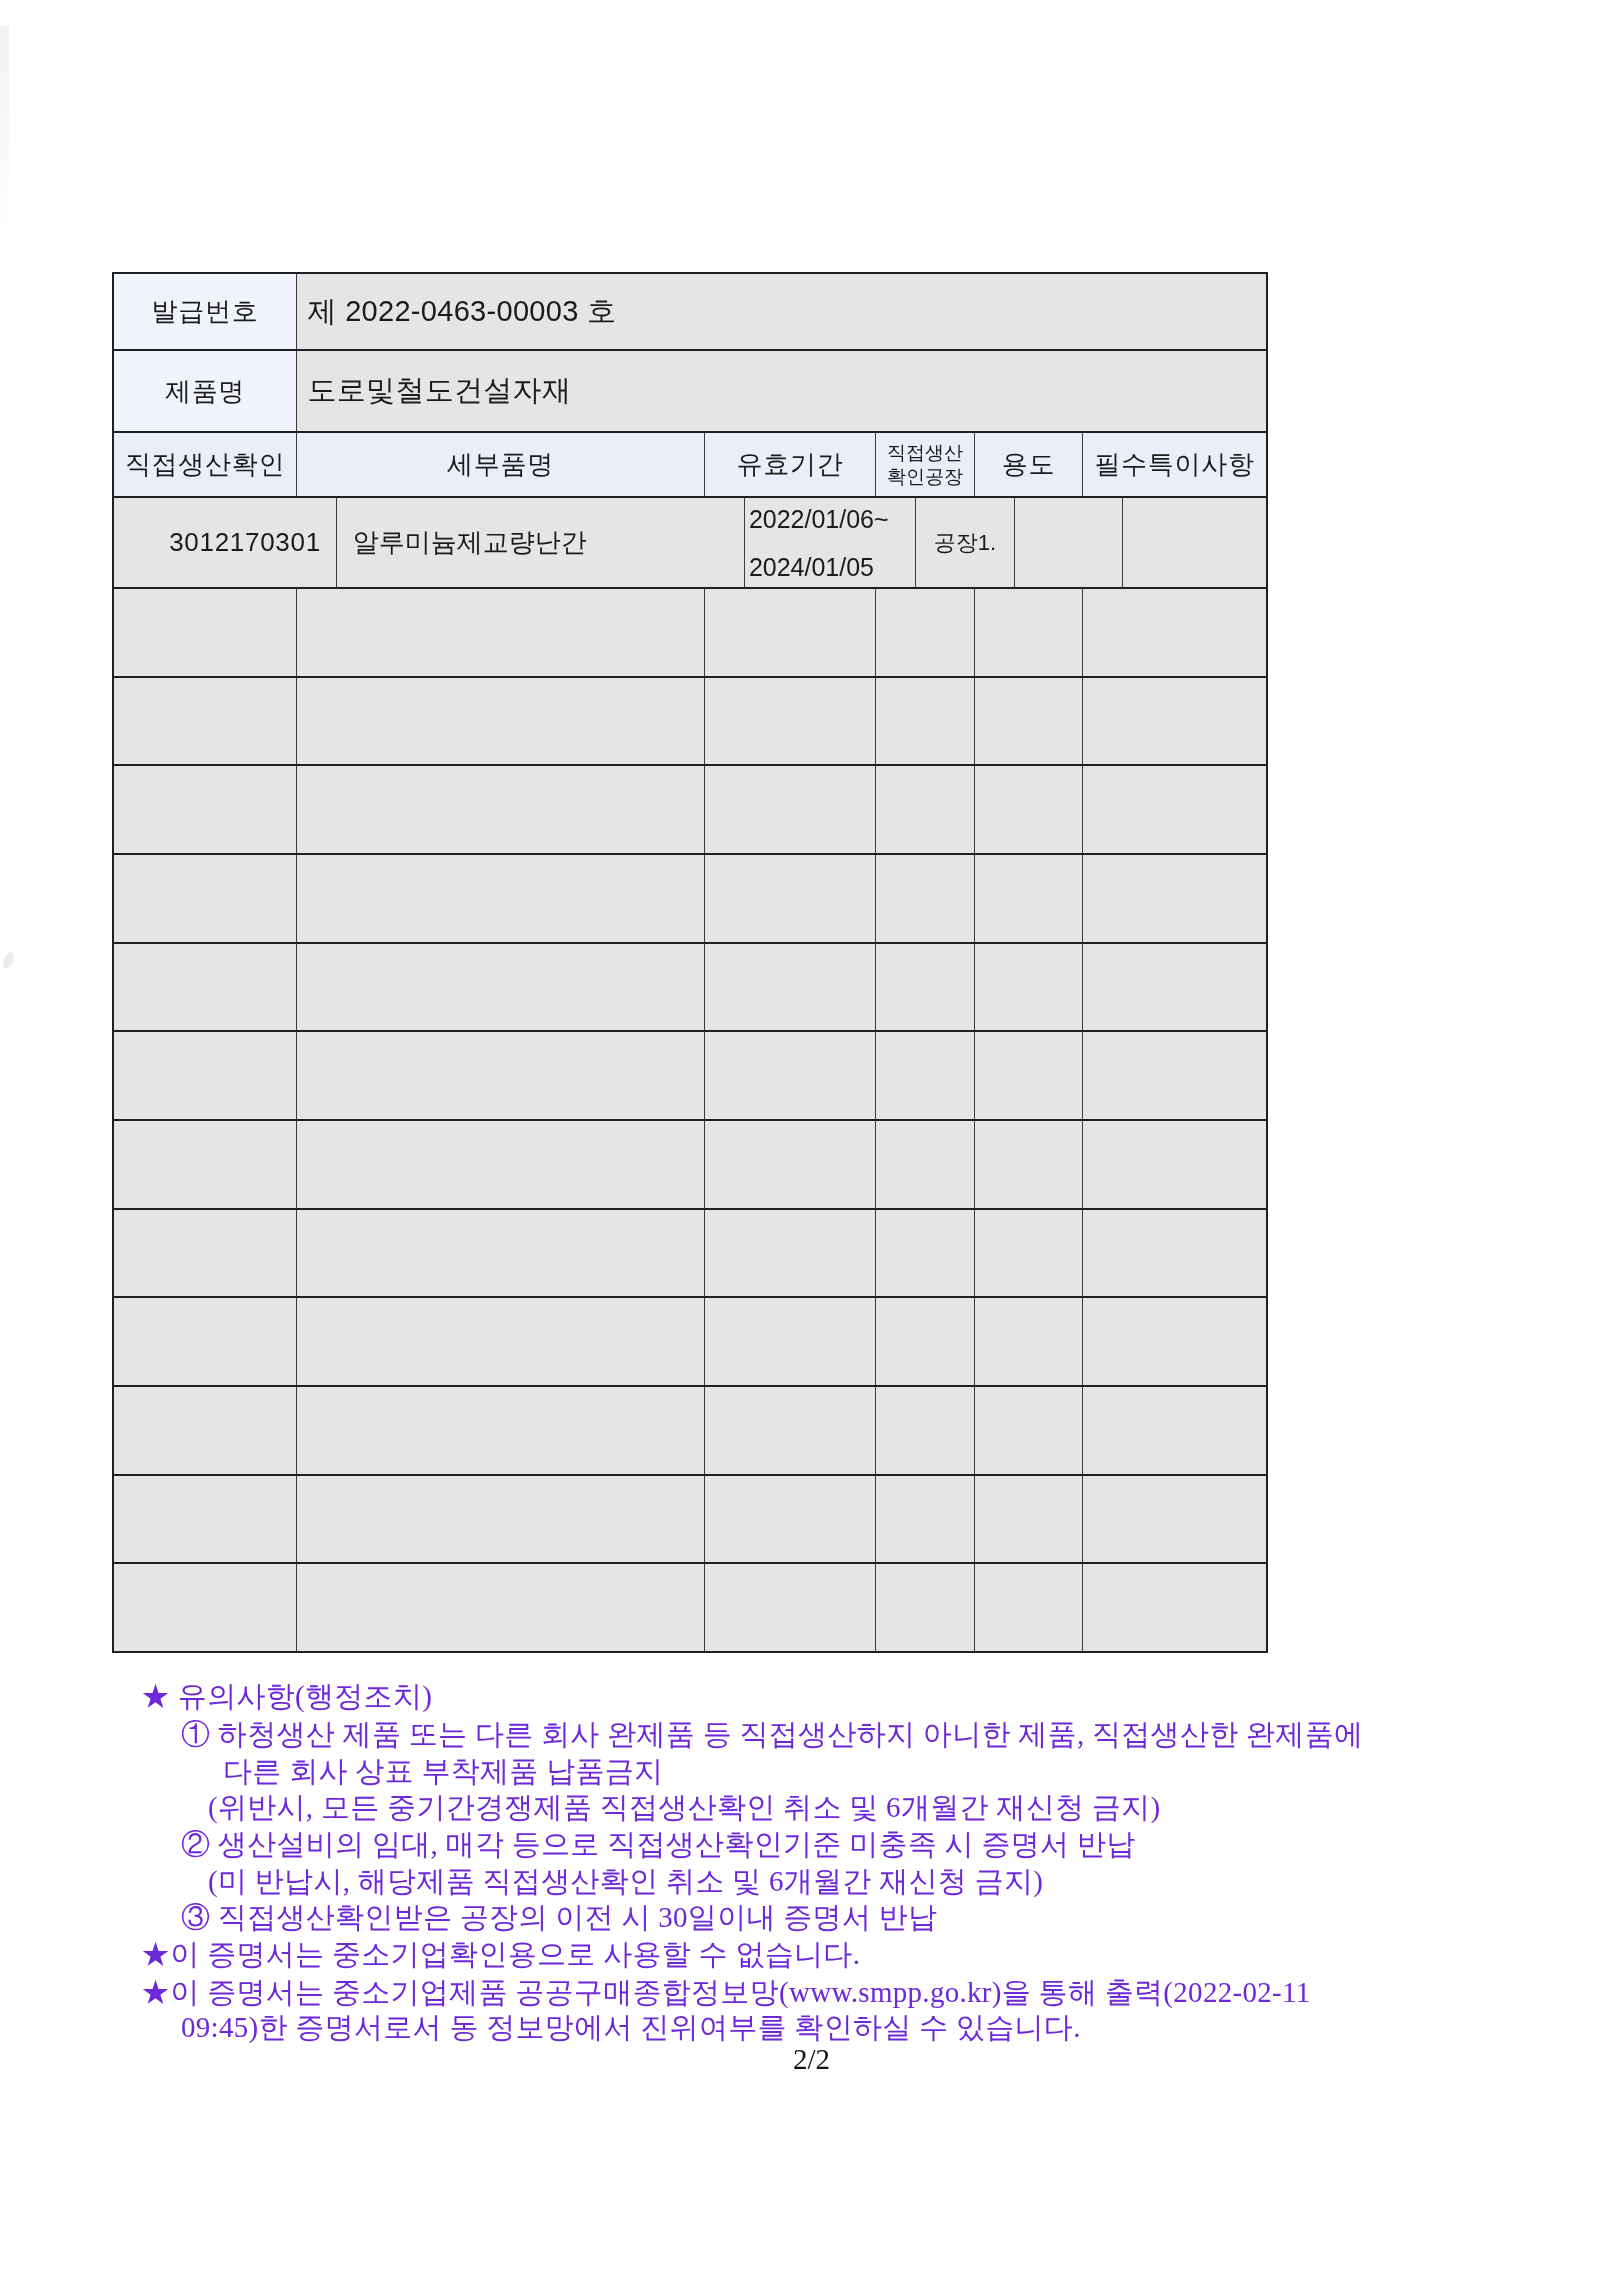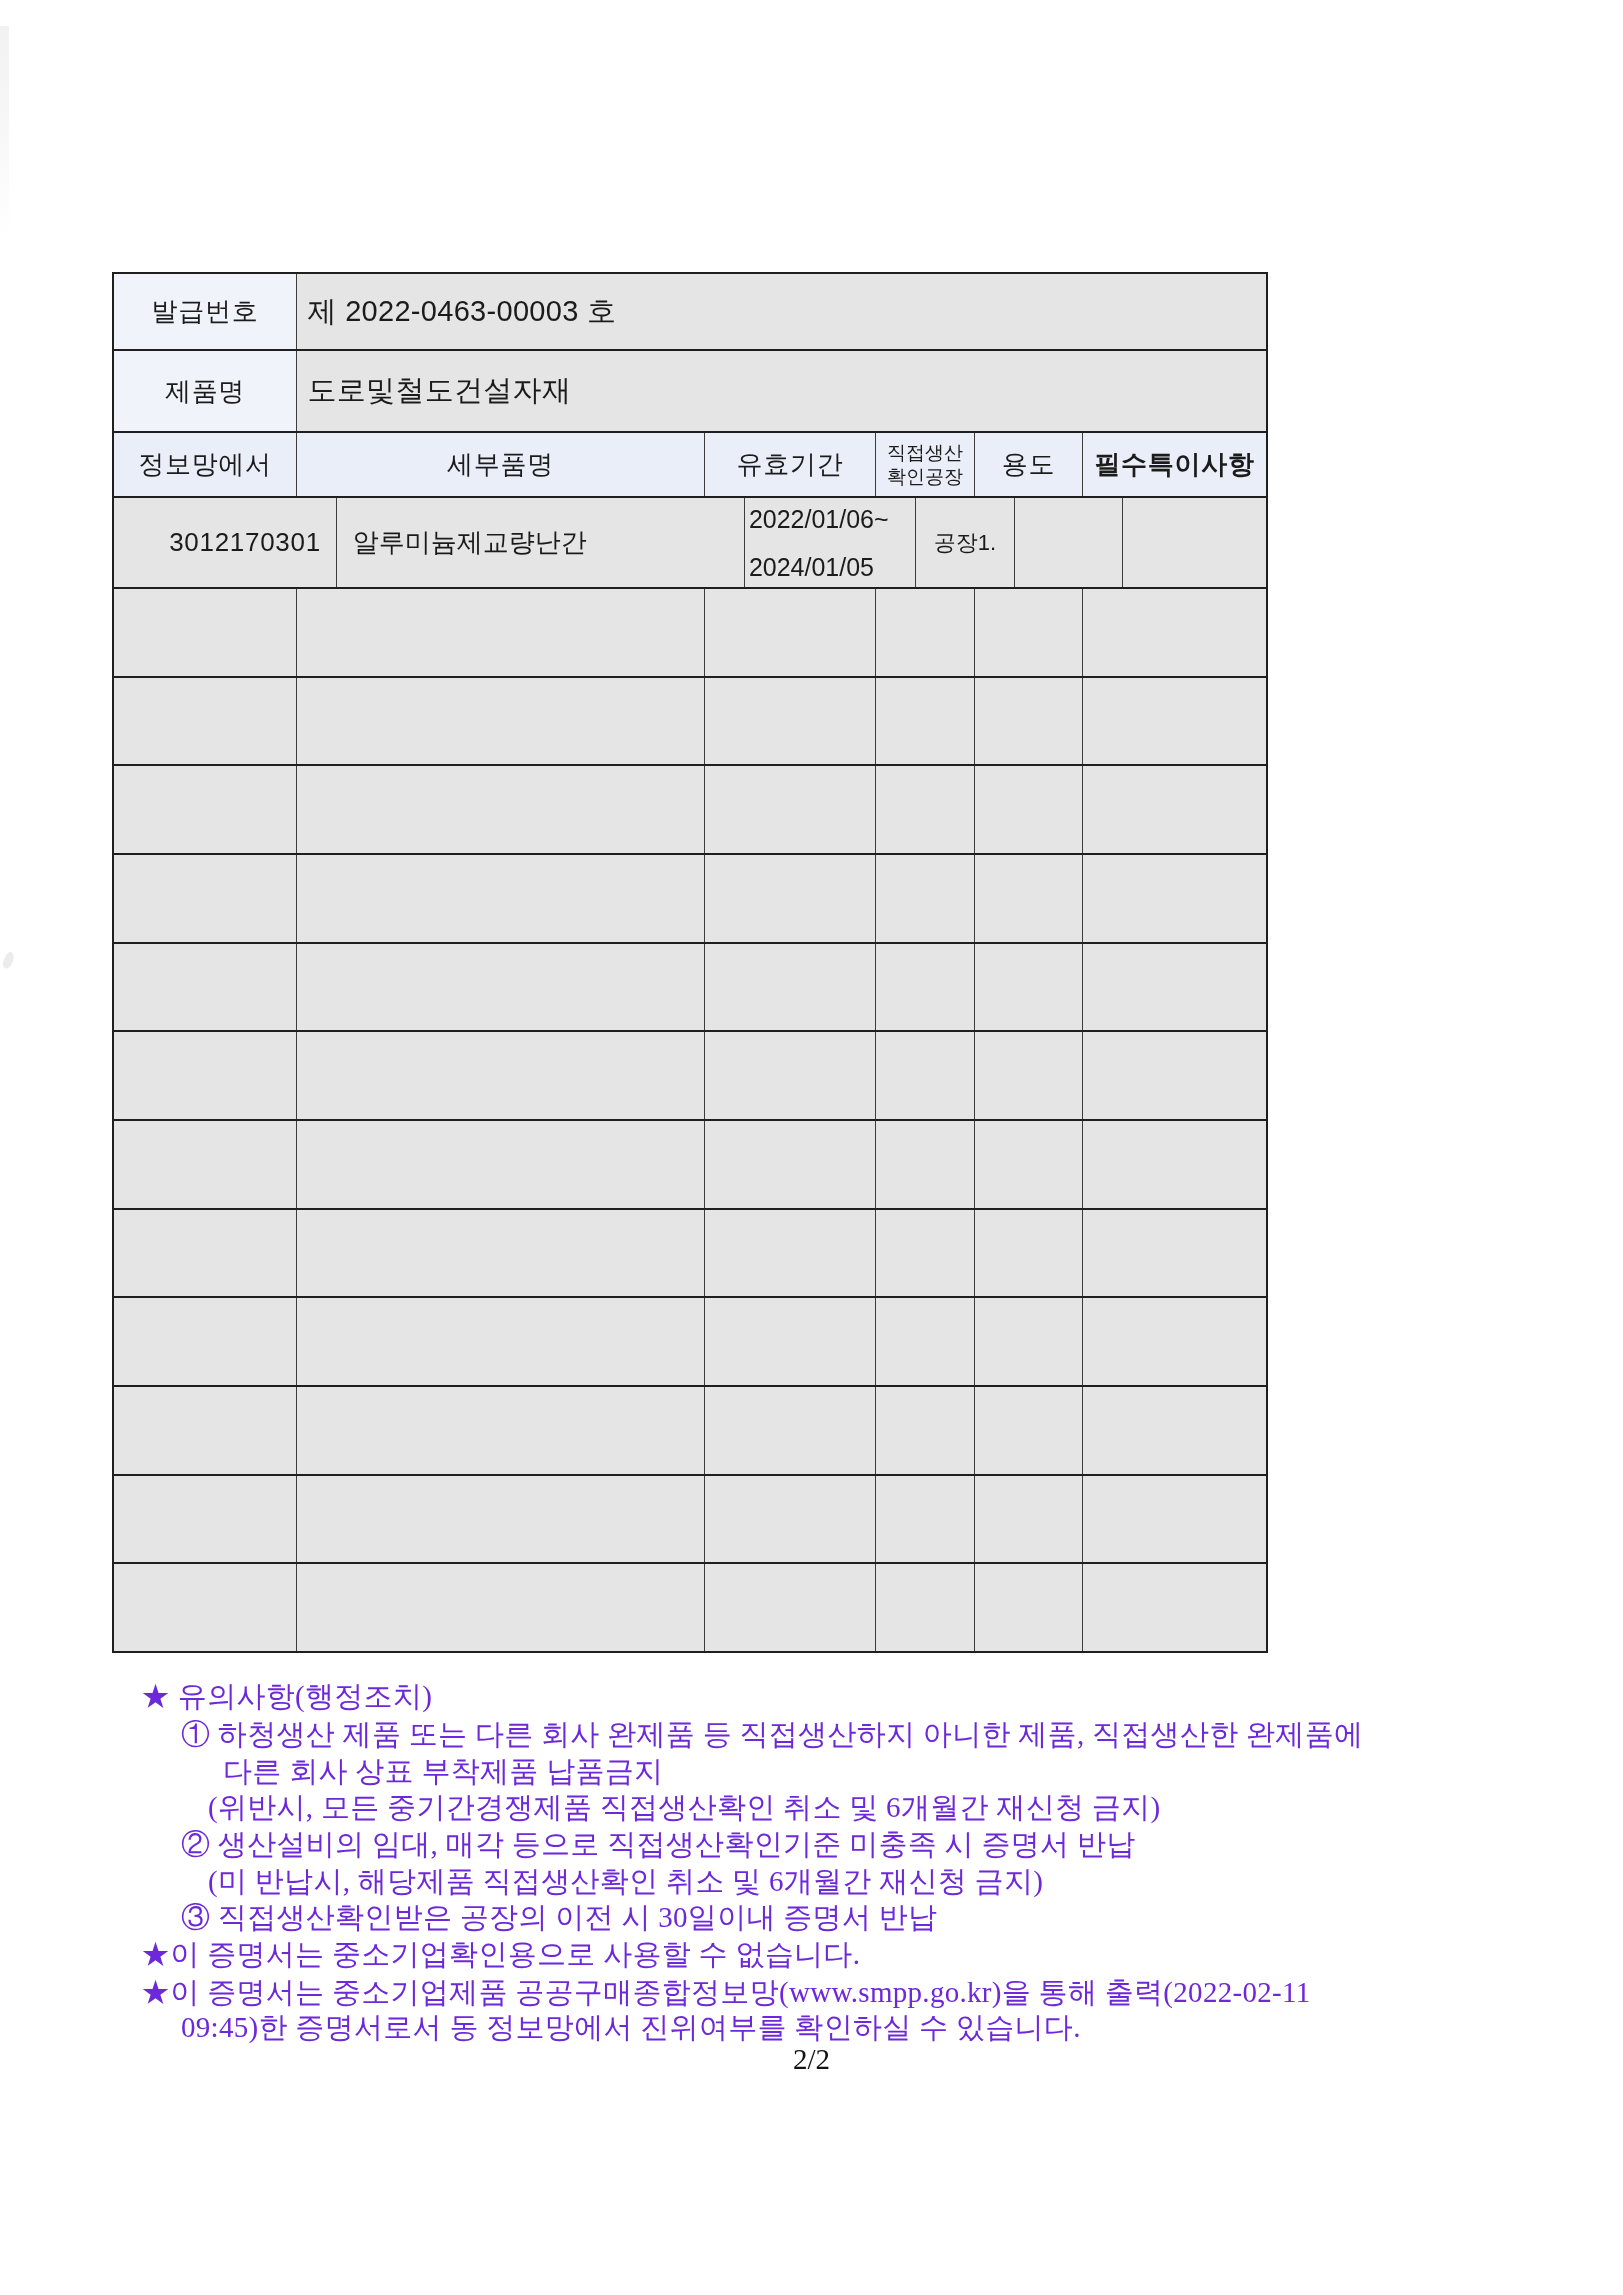--- a/index.html
+++ b/index.html
@@ -61,21 +61,21 @@
     flex:1;padding-left:10.5px;
     font-size:29px;letter-spacing:0.3px;
   }
 
   
   .c0{width:183px;}
   .c1{width:408px;}
   .c2{width:171px;}
   .c3{width:99px;}
   .c4{width:108px;}
-  .c5{flex:1;font-weight:bold;}
+  .c5{flex:1;}
 
   
   .header-row{height:65px;background:var(--header-bg);}
   .header-row .tcell{justify-content:center;font-size:26px;letter-spacing:0.7px;background:var(--header-bg);}
   .header-row .factory-head{flex-direction:column;justify-content:center;font-size:19px;line-height:1.25;letter-spacing:0;}
 
   
   .data-row{height:91px;font-size:26px;padding-left:40px;}
   .data-row .code-cell{justify-content:center;letter-spacing:0.7px;}
   .data-row .name-cell{padding-left:15.7px;}
@@ -132,21 +132,21 @@
     <div class="trow info-row second">
       <div class="tcell info-label">
         <span>제품명</span>
       </div>
       <div class="tcell info-value">
         <span>도로및철도건설자재</span>
       </div>
     </div>
 
     <div class="trow header-row">
-      <div class="tcell c0">정보망에서</div>
+      <div class="tcell c0">직접생산확인</div>
       <div class="tcell c1">세부품명</div>
       <div class="tcell c2">유효기간</div>
       <div class="tcell c3 factory-head">
         <span>직접생산</span>
         <span>확인공장</span>
       </div>
       <div class="tcell c4" style="justify-content:center;">용도</div>
       <div class="tcell c5" style="justify-content:center;">필수특이사항</div>
     </div>
 

